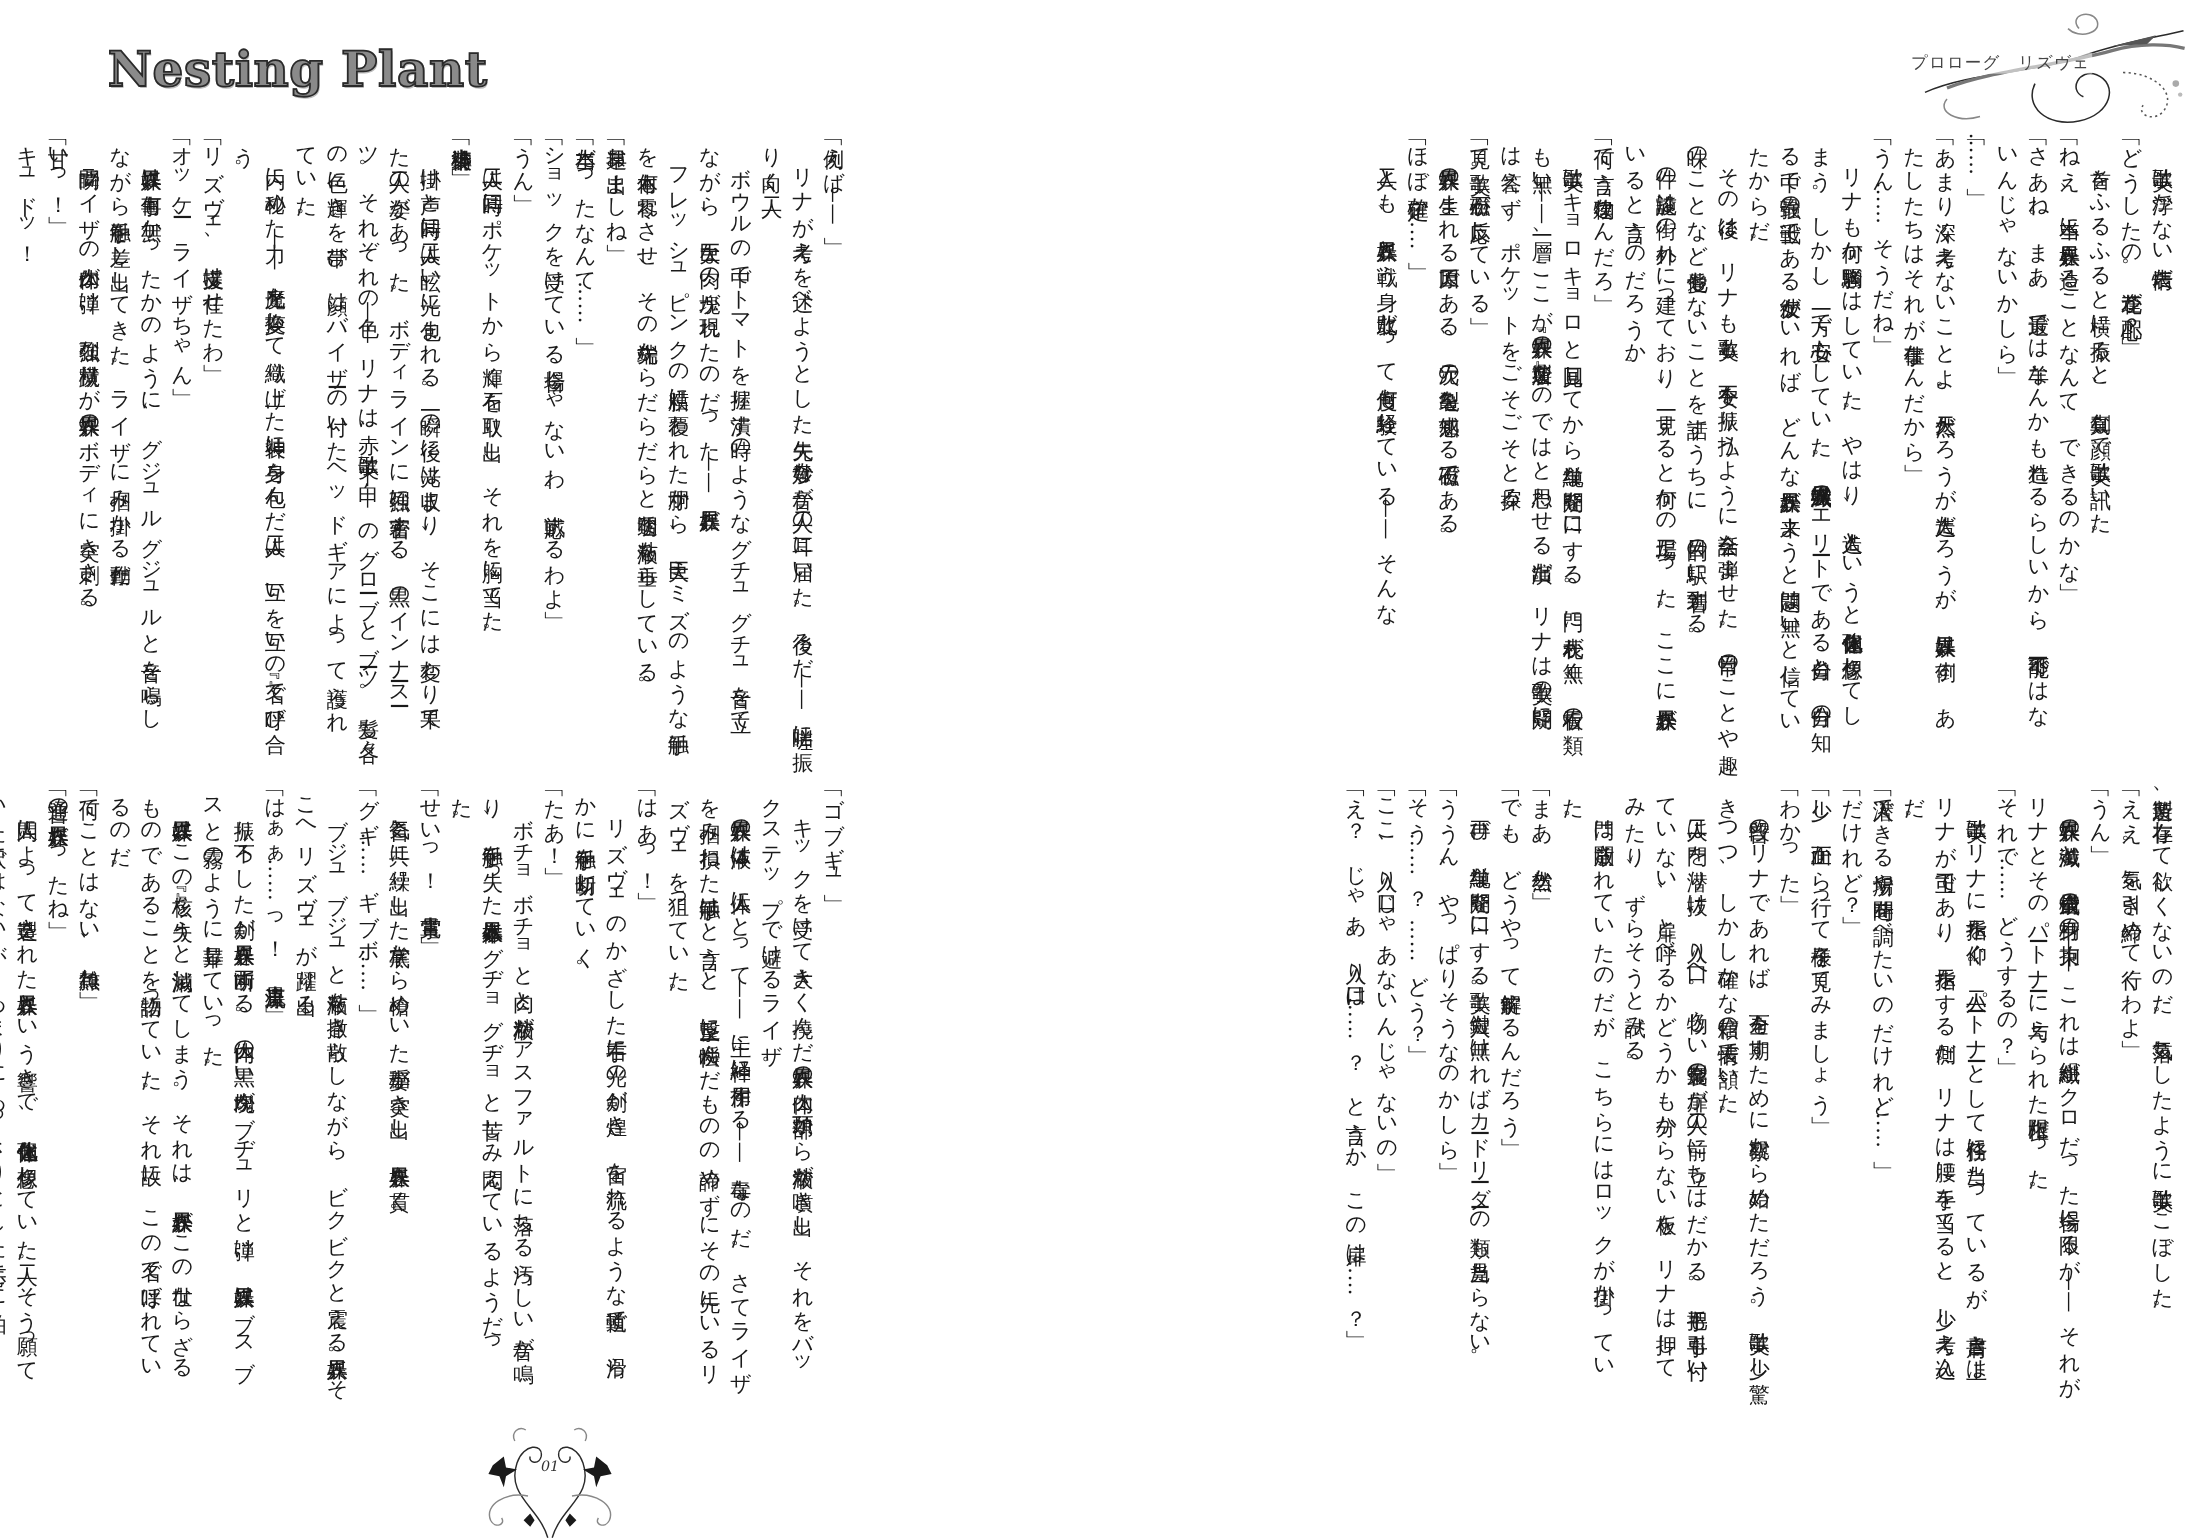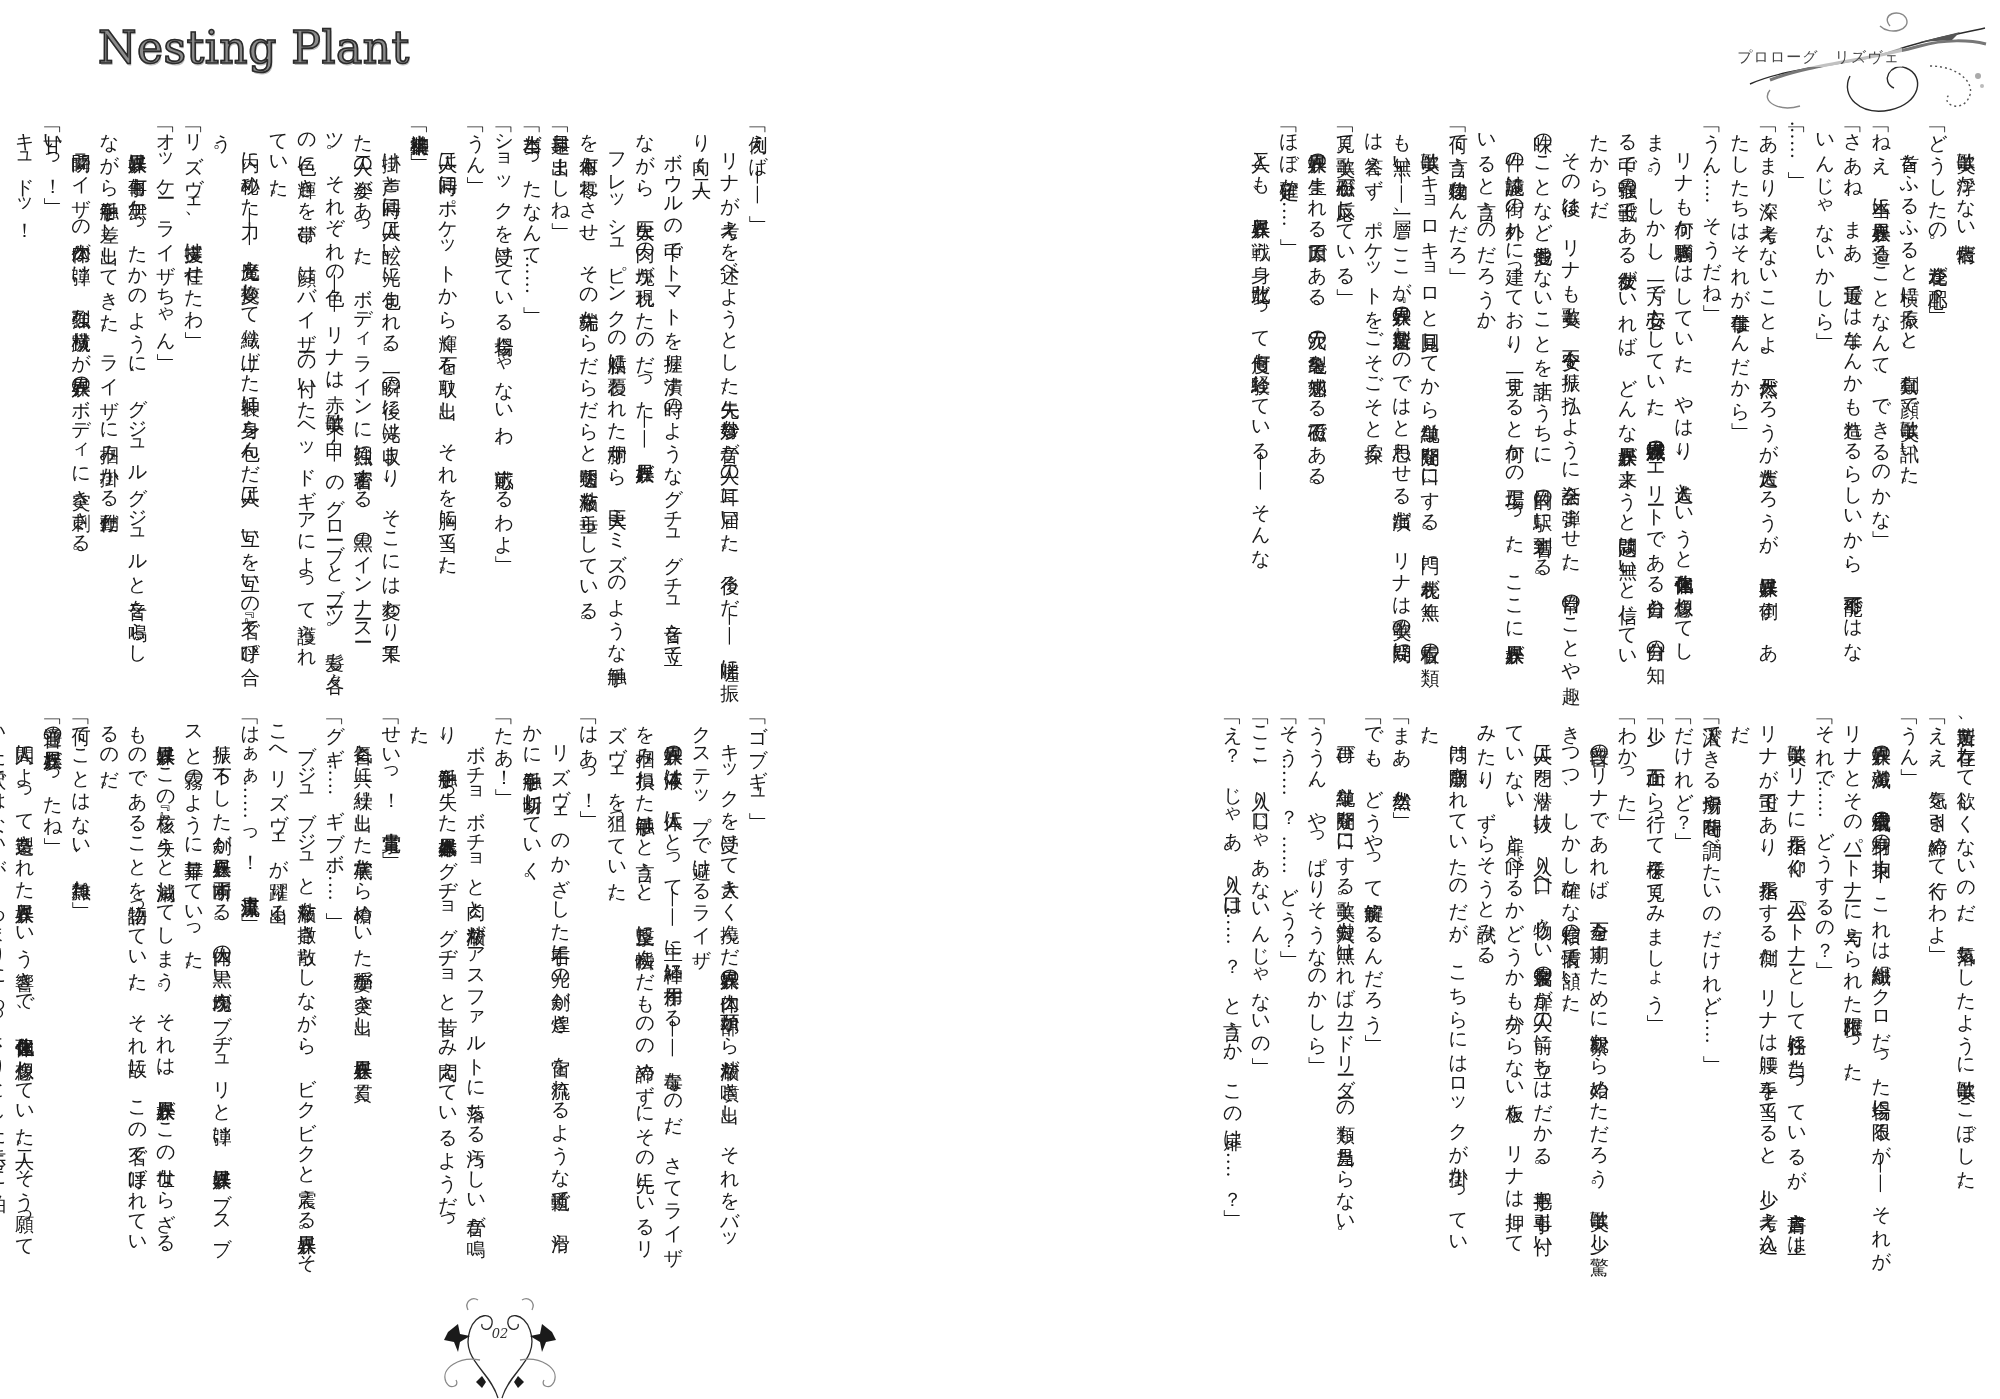--- a/index.html
+++ b/index.html
@@ -24,22 +24,22 @@
   .block p.indent { text-indent: 1em; }
 
   
   .lp-top { left: 96px; top: 120px; width: 676px; height: 552px; }
   .lp-bot { left: 96px; top: 712px; width: 676px; height: 552px; }
   
   .rp-top { left: 88px; top: 120px; width: 892px; height: 552px; }
   .rp-bot { left: 88px; top: 712px; width: 892px; height: 552px; }
 
   .title {
-    position: absolute; left: 98px; top: 22px;
-    font-family: "DejaVu Serif", serif; font-weight: normal; font-size: 44px; letter-spacing: 0.5px;
+    position: absolute; left: 98px; top: 38px;
+    font-family: "DejaVu Serif", serif; font-weight: bold; font-size: 44px; letter-spacing: 0.5px;
     color: #8a8a8a;
     -webkit-text-stroke: 1.6px #2a2a2a;
     text-shadow: 1px 2px 0 #bdbdbd;
     background: linear-gradient(180deg, #f4f4f4 0%, #9a9a9a 55%, #5e5e5e 100%);
     -webkit-background-clip: text; background-clip: text;
   }
 
   .header-ornament { position: absolute; right: 10px; top: 6px; width: 260px; height: 120px; }
   .header-label {
     position: absolute; right: 98px; top: 48px;
@@ -76,21 +76,21 @@
           <path d="M112 20 C116 12 108 6 102 10" stroke="#888"></path>
         </g>
         <g fill="#1a1a1a">
           <path d="M28 42 l10 -8 l2 10 l10 2 l-10 6 l-2 10 l-4 -10 l-10 -2 z"></path>
           <path d="M132 42 l-10 -8 l-2 10 l-10 2 l10 6 l2 10 l4 -10 l10 -2 z"></path>
           <path d="M56 92 l6 -6 l4 6 l-4 6 z"></path>
           <path d="M104 92 l-6 -6 l-4 6 l4 6 z"></path>
         </g>
       </svg>
     </span>
-    <div class="folio-num">02</div>
+    <div class="folio-num">01</div>
   </div>
 </div>
 
 <div class="page page-right">
   <div class="header-ornament">
     <svg width="260" height="120" viewBox="0 0 260 120">
       <g fill="none" stroke="#2a2a2a" stroke-width="1.4">
         <path d="M20 78 C60 60 120 60 160 46 C200 32 230 28 255 22"></path>
         <path d="M40 74 C80 58 140 54 190 40 C215 33 240 34 256 38" stroke="#777" stroke-width="3"></path>
         <path d="M120 70 C110 90 130 110 160 104 C190 98 196 70 176 62 C160 56 150 76 164 82"></path>

